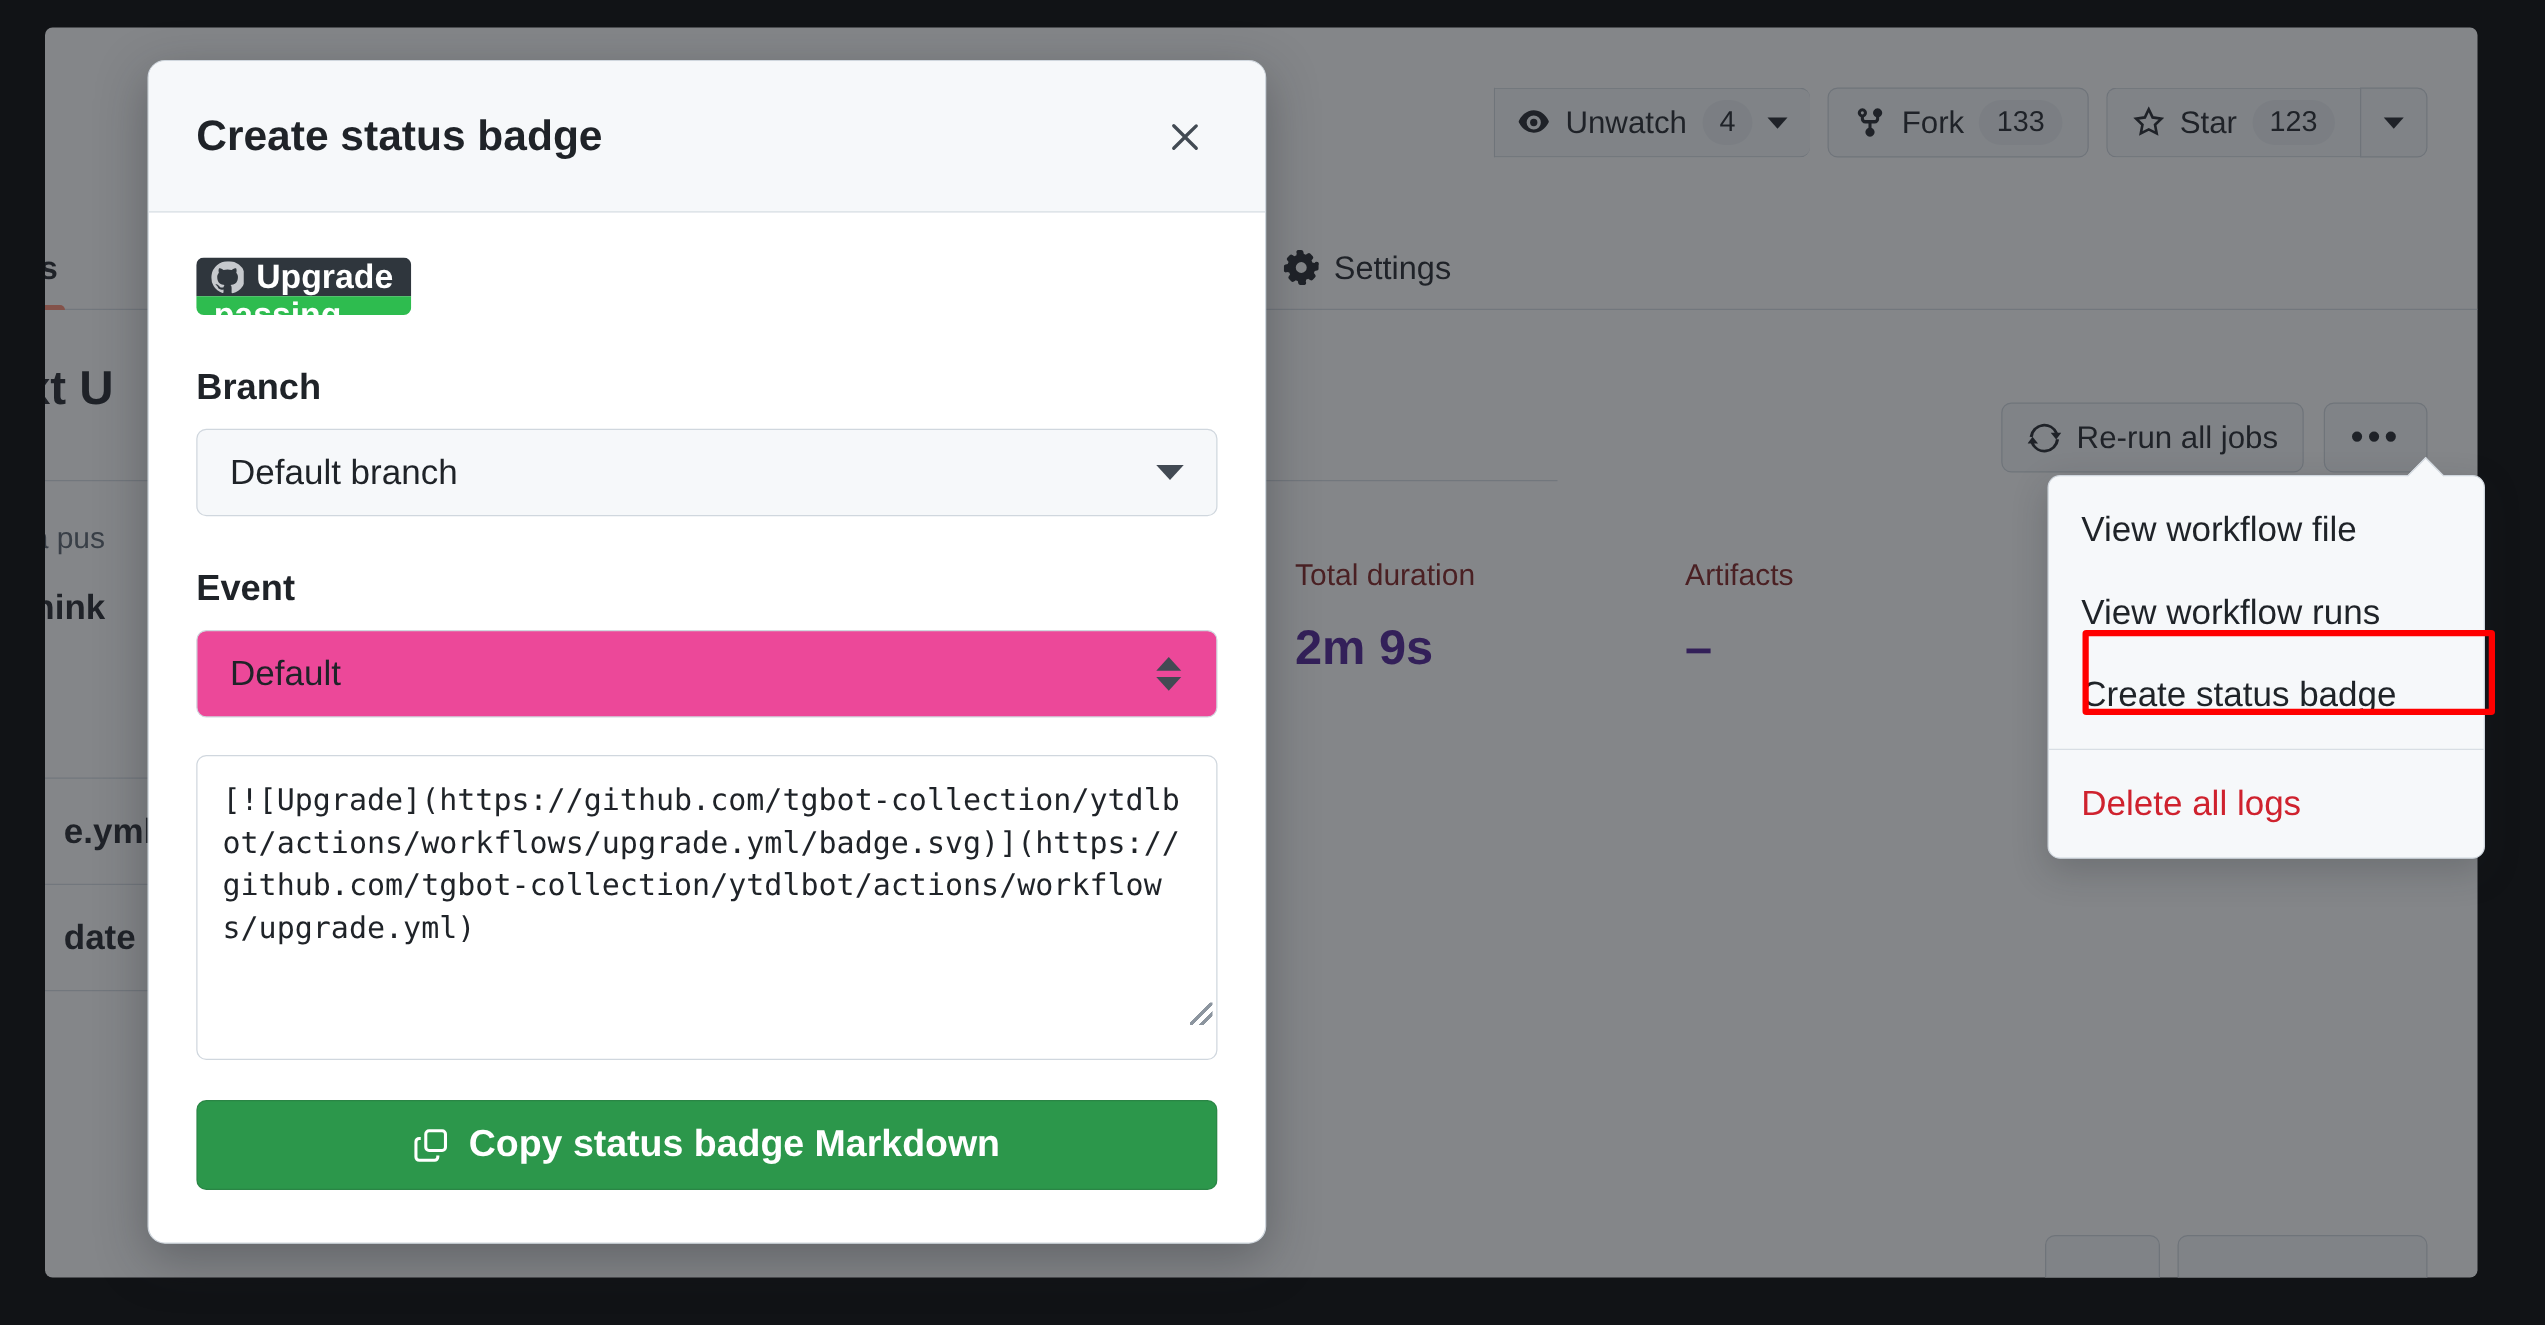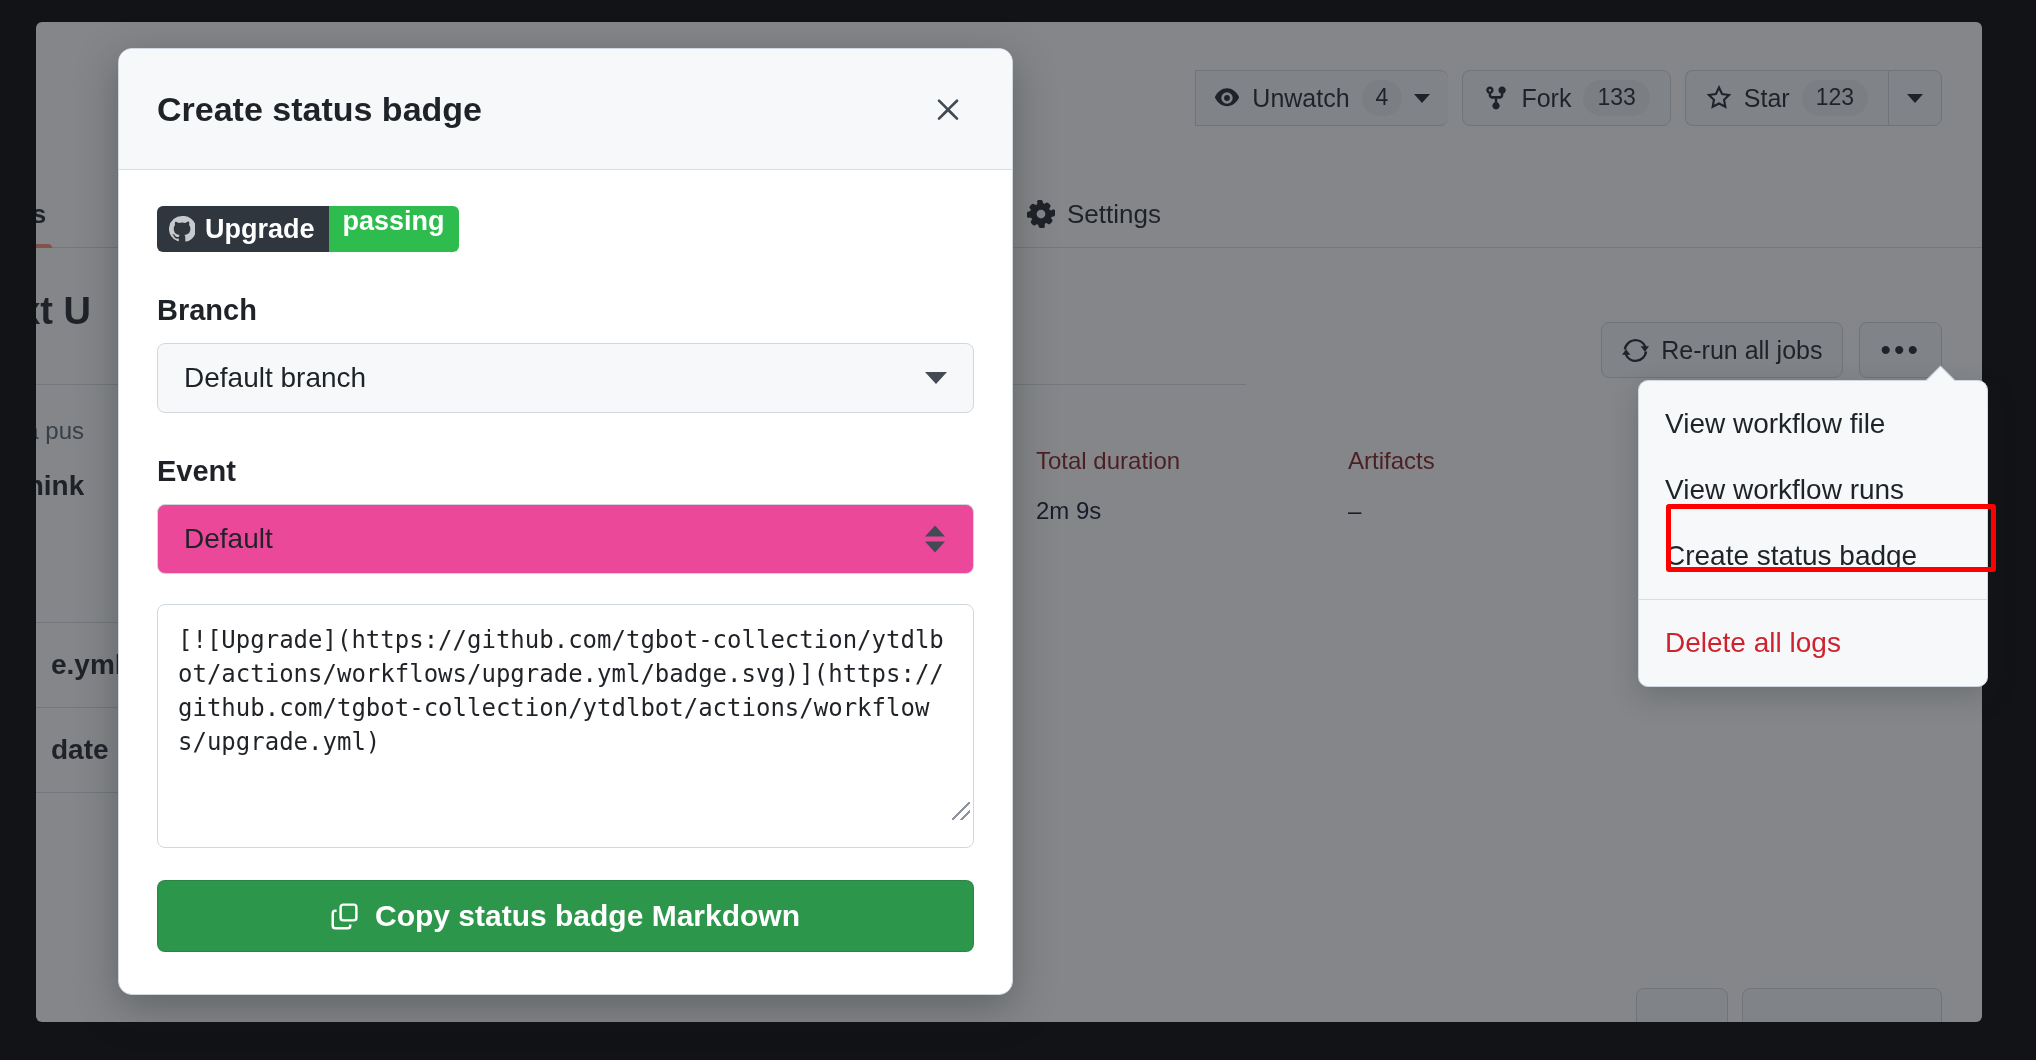--- a/index.html
+++ b/index.html
@@ -71,21 +71,21 @@
     position: absolute; left: -40px; top: 395px;
     font-size: 24px; color: #59636e; white-space: nowrap;
   }
   .run-actor {
     position: absolute; left: -42px; top: 448px;
     font-size: 28px; font-weight: 600; color: #1f2328; white-space: nowrap;
   }
 
   .summary-cols { position: absolute; left: 1000px; top: 425px; display: flex; gap: 168px; }
   .sum-label { font-size: 24px; color: #7f1d1d; }
-  .sum-value { font-size: 24px; font-weight: 400; color: #0f172a; margin-top: 22px; }
+  .sum-value { font-size: 39px; font-weight: 700; color: #4c1d95; margin-top: 22px; }
 
   .rerun-row {
     position: absolute; right: 40px; top: 300px;
     display: flex; align-items: center; gap: 16px;
   }
   .dots { letter-spacing: 3px; font-size: 30px; line-height: 1; }
 
   .jobs-card {
     position: absolute; left: -10px; top: 600px;
     width: 420px; border: 1px solid #d8dee4; border-radius: 8px;
@@ -160,21 +160,21 @@
   .modal-close {
     width: 52px; height: 52px;
     display: flex; align-items: center; justify-content: center;
     color: #424a53; cursor: pointer;
   }
   .modal-body { padding: 36px 38px 42px; }
 
   .badge {
     display: inline-flex; align-items: stretch;
     height: 46px; border-radius: 6px; overflow: hidden;
-    font-size: 27px; font-weight: 600;
+    font-size: 27px; font-weight: 600; flex-direction: column;
   }
   .badge-left {
     background: #2f363d; color: #fff;
     display: flex; align-items: center; gap: 10px;
     padding: 0 14px 0 12px;
   }
   .badge-right {
     background: #2ebc4f; color: #fff;
     display: flex; 
     padding: 0 14px;

